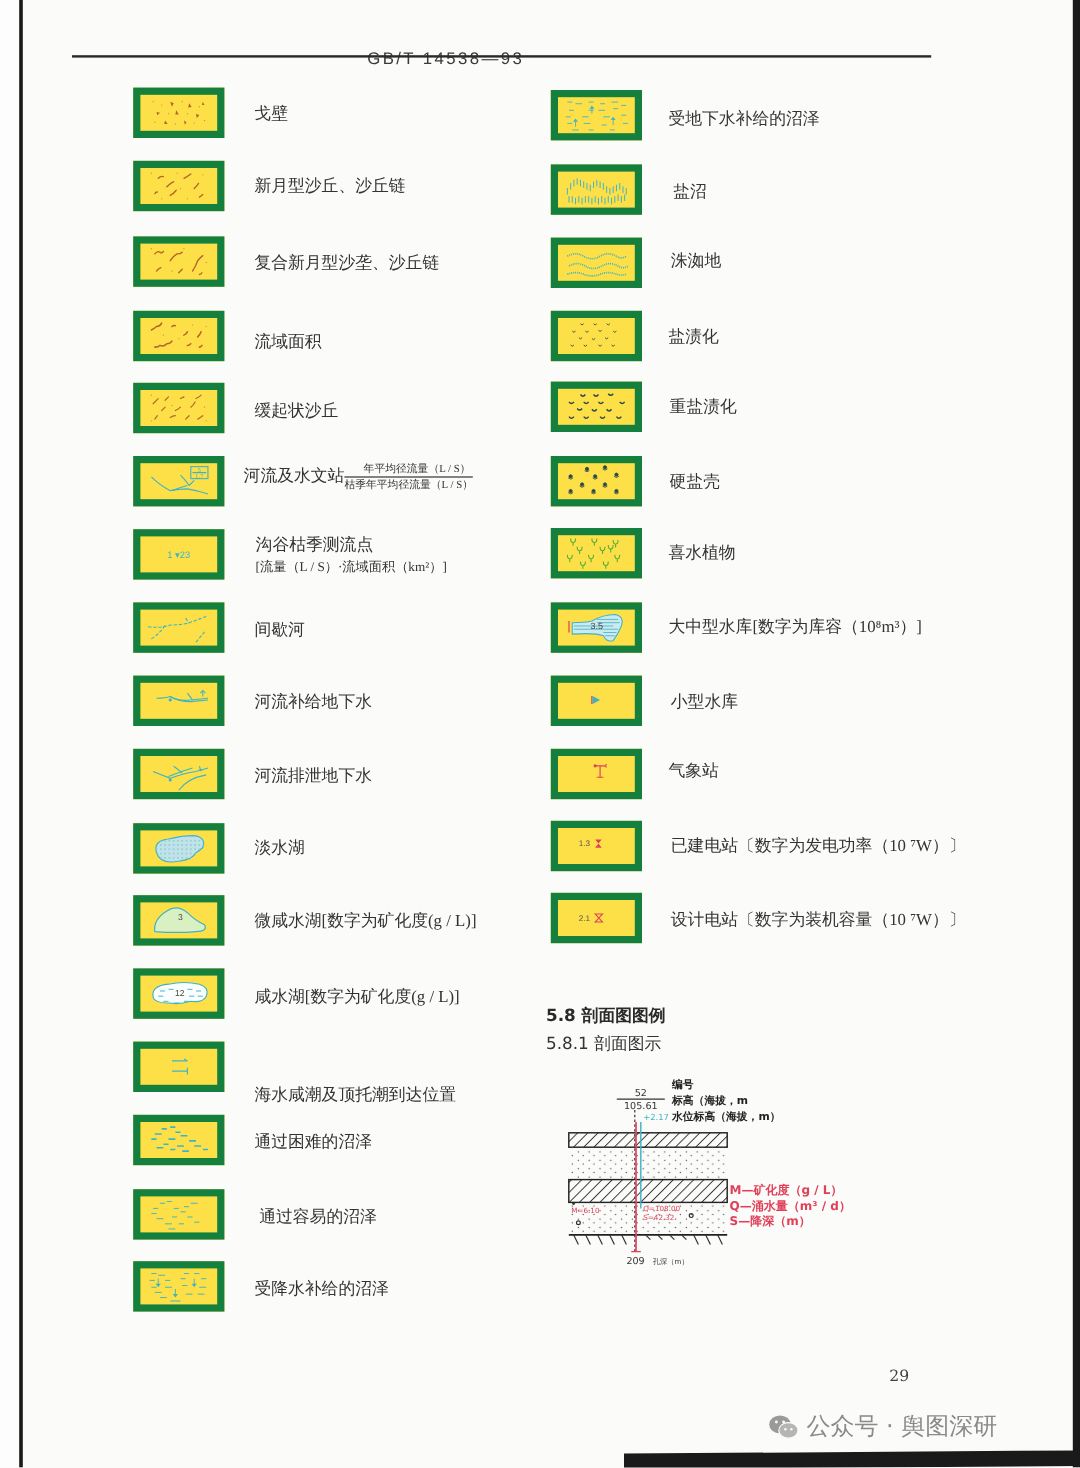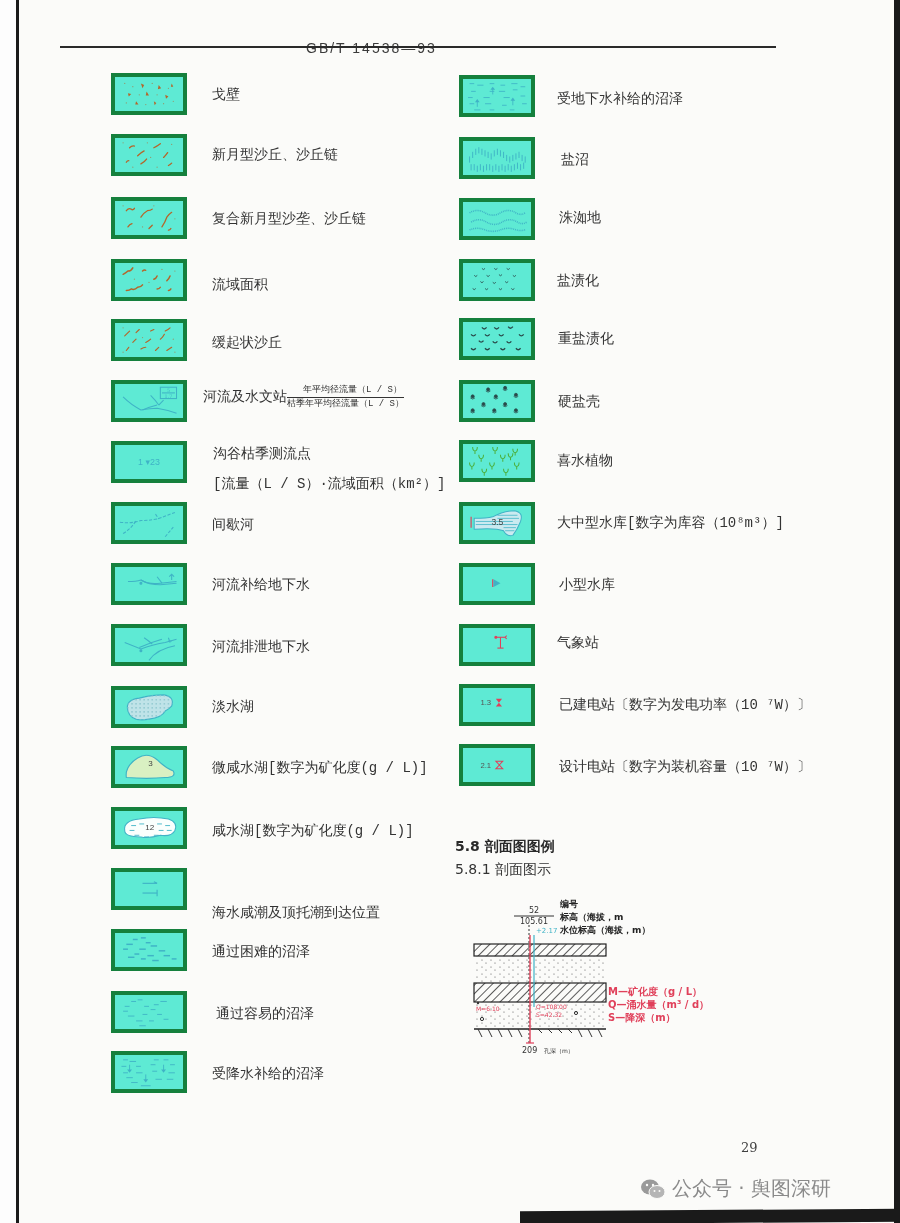--- a/index.html
+++ b/index.html
@@ -12,32 +12,32 @@
   .edge-left { position: absolute; left: 0; top: 0; width: 16px; height: 1223px; background: #fdfdfd; border-right: 3px solid #1a1a1a; }
   .edge-right { position: absolute; left: 894px; top: 0; width: 6px; height: 1223px; background: #1a1a1a; }
   .edge-bottom { position: absolute; left: 520px; top: 1210px; width: 380px; height: 13px; background: #1a1a1a; transform: skewY(-0.4deg); }
   .header-code {
     position: absolute; left: 306px; top: 40px; font-size: 14px; letter-spacing: 2px;
     font-family: "Liberation Sans", sans-serif; color: #3a3a3a;
   }
   .header-rule { position: absolute; left: 60px; top: 46px; width: 716px; height: 2px; background: #2a2a2a; }
 
   .sym {
-    position: absolute; width: 76px; height: 42px; border: 4px solid #15803d;
-    background: #5eead4; box-sizing: border-box; overflow: hidden;
+    position: absolute; width: 76px; height: 42px; border: 6px solid #15803d;
+    background: #fde047; box-sizing: border-box; overflow: hidden;
   }
   .sym svg { position: absolute; left: 0; top: 0; width: 100%; height: 100%; }
   .lbl {
     position: absolute; font-size: 14px; color: #333; white-space: nowrap;
-    font-family: Liberation Mono, monospace;
+    font-family: Liberation Serif, serif;
   }
   .frac { display: inline-block; vertical-align: middle; text-align: right; font-size: 9px; line-height: 11px; }
   .frac .num { display: block; border-bottom: 1px solid #333; padding: 0 2px 1px; }
   .frac .den { display: block; padding-top: 1px; }
-  .sub2 { font-size: 14px; display: block; margin-top: 12px; }
+  .sub2 { font-size: 11px; display: block; margin-top: 2px; }
 
   .sec-title { position: absolute; font-family: "DejaVu Sans", sans-serif; font-weight: bold; font-size: 14px; color: #2a2a2a; text-align: center; }
   .sec-sub { position: absolute; font-family: "DejaVu Sans", sans-serif; font-size: 14px; color: #333; }
   .page-num { position: absolute; left: 741px; top: 1140px; font-size: 13px; color: #404040; }
   .watermark { position: absolute; left: 640px; top: 1175px; font-family: "DejaVu Sans", sans-serif; font-size: 20px; color: #8a8a8a; display: flex; align-items: center; gap: 6px; }
   .profile { position: absolute; left: 462px; top: 895px; width: 280px; height: 165px; }
   .profile svg { width: 280px; height: 165px; }
 </style>
 </head>
 <body>

